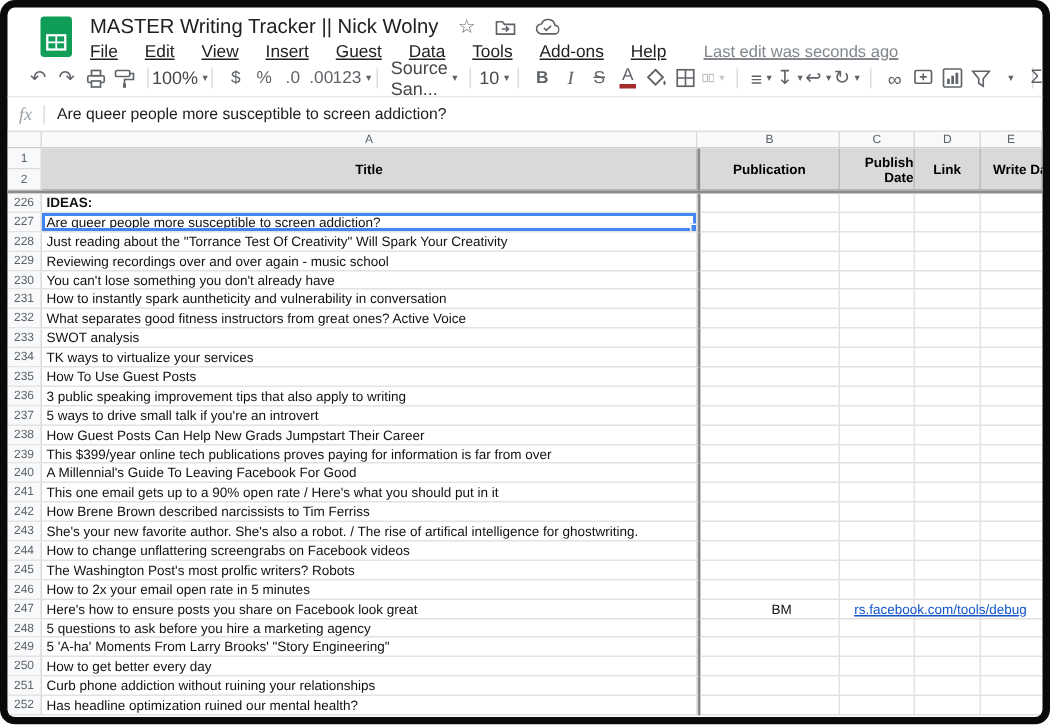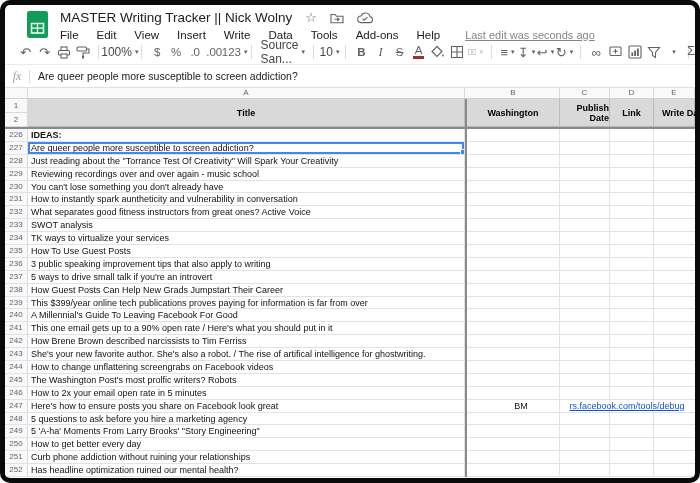--- a/index.html
+++ b/index.html
@@ -7,21 +7,21 @@
   .frame{position:absolute;inset:0;background:#0a0a0a;border-radius:10px;}
   .app{position:absolute;left:5px;top:5px;right:5px;bottom:5px;background:#fff;border-radius:5px;overflow:hidden;}
 
   
   .titlebar{height:35px;display:flex;align-items:flex-start;padding-left:21px;box-sizing:border-box;}
   .logo{margin-top:5px;flex:none;}
   .tb-right{margin-left:11px;flex:1;min-width:0;}
   .title-row{display:flex;align-items:center;height:19px;margin-top:3px;}
   .doc-title{font-size:13.5px;color:#202124;white-space:nowrap;}
   .title-ico{margin-left:13px;color:#5f6368;font-size:13px;line-height:13px;cursor:pointer;display:flex;align-items:center;}
-  .menu-row{display:flex;align-items:center;height:15px;font-size:11.5px;color:#202124;}
+  .menu-row{display:flex;align-items:center;height:15px;font-size:11.5px;color:#202124;text-decoration:underline;}
   .menu-item{padding:0 9px;cursor:pointer;white-space:nowrap;}
   .menu-item:first-child{padding-left:0;}
   .last-edit{margin-left:16px;font-size:11px;color:#80868b;text-decoration:underline;cursor:pointer;white-space:nowrap;}
 
   
   .toolbar{position:relative;height:24px;display:flex;align-items:center;padding-left:11px;color:#5f6368;box-sizing:border-box;}
   .ti{min-width:19px;height:22px;display:flex;align-items:center;justify-content:center;font-size:11.5px;cursor:pointer;position:relative;padding:0 2px;box-sizing:border-box;}
   .ti.glyph{font-size:13px;}
   .caret{font-size:7px;margin-left:3px;color:#5f6368;}
   .caret.dis{color:#c6c8ca;}
@@ -109,21 +109,21 @@
             <path d="M4 10.6 A3.3 3.3 0 0 1 4 4 A4.7 4.7 0 0 1 13 4.8 A2.9 2.9 0 0 1 12.4 10.6 Z" fill="none" stroke="#5f6368" stroke-width="1.1"></path>
             <path d="M5.6 6.6 L7.2 8.2 L10.4 5.2" fill="none" stroke="#5f6368" stroke-width="1.1"></path>
           </svg>
         </span>
       </div>
       <div class="menu-row">
         <span class="menu-item">File</span>
         <span class="menu-item">Edit</span>
         <span class="menu-item">View</span>
         <span class="menu-item">Insert</span>
-        <span class="menu-item">Write</span>
+        <span class="menu-item">Guest</span>
         <span class="menu-item">Data</span>
         <span class="menu-item">Tools</span>
         <span class="menu-item">Add-ons</span>
         <span class="menu-item">Help</span>
         <span class="last-edit">Last edit was seconds ago</span>
       </div>
     </div>
   </div>
 
   <div class="toolbar">
@@ -257,21 +257,21 @@
       <div class="lh w-e">E</div>
     </div>
 
     <div class="hdr">
       <div class="rn-stack w-rn">
         <div class="rn-cell">1</div>
         <div class="rn-cell">2</div>
       </div>
       <div class="hc w-a">Title</div>
       <div class="frz-dark w-frz"></div>
-      <div class="hc w-b">Washington</div>
+      <div class="hc w-b">Publication</div>
       <div class="hc w-c">Publish Date</div>
       <div class="hc w-d">Link</div>
       <div class="hc w-e clip">Write Date a</div>
     </div>
 
     <div class="hdivider"></div>
 
     <div class="rows">
   <div class="row">
     <div class="rn w-rn">226</div>

